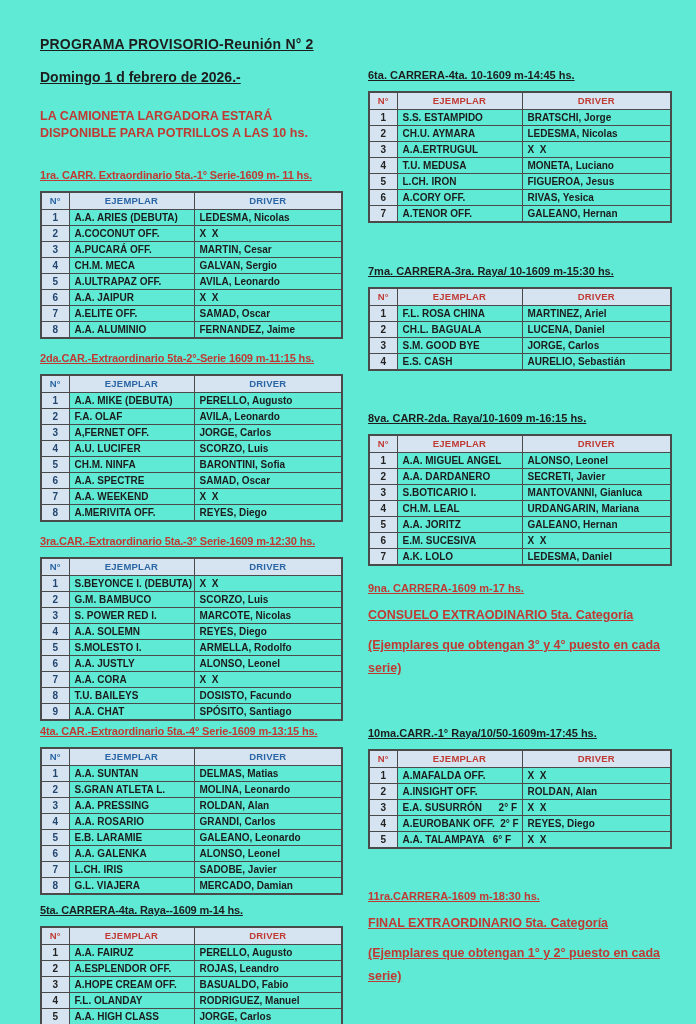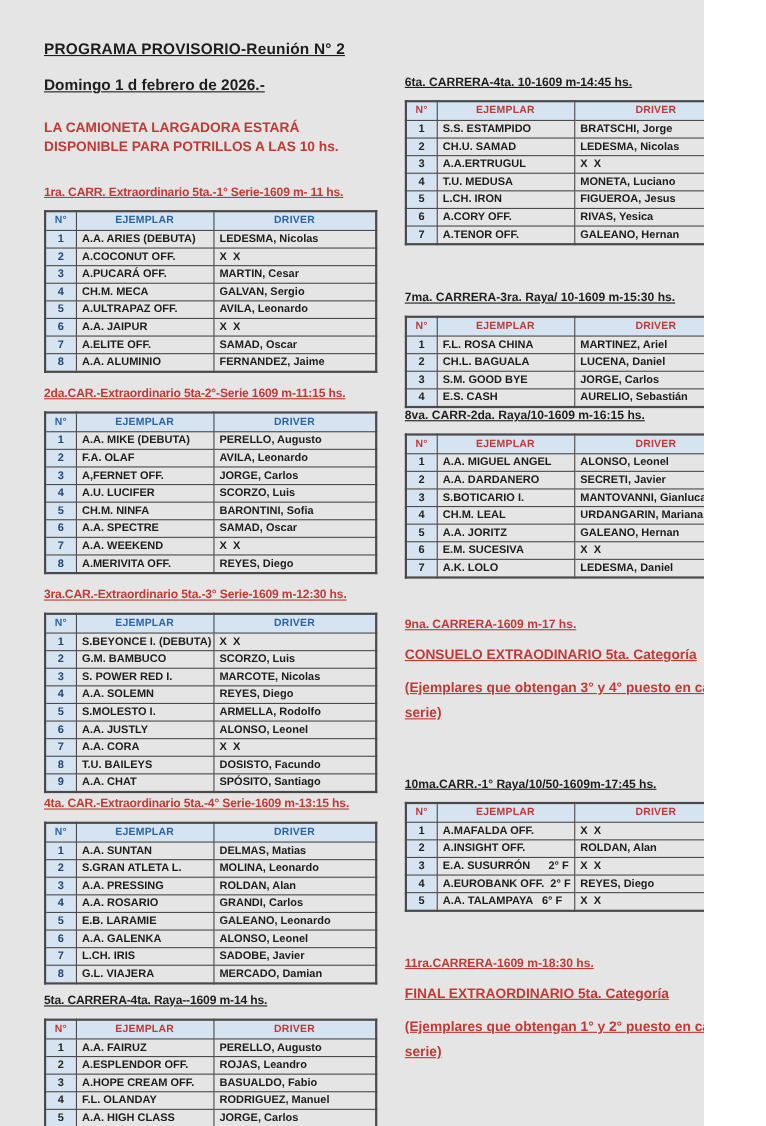--- a/index.html
+++ b/index.html
@@ -2,21 +2,21 @@
 <html style="--red: #c03a34; --blue: #2a66a5; --cellbg: #d6e4f2; --border: #4a4a4a;"><head>
 <meta charset="utf-8">
 <style>
   html,body { margin:0; padding:0; }
   body {
     width:696px; height:1024px; background:#ffffff;
     font-family:"Liberation Sans", sans-serif;
     font-weight:bold;
     -webkit-font-smoothing:antialiased;
   }
-  .page { position:relative; width:640px; height:1024px; overflow:hidden; background:#e5e5e5; }
+  .page { position:relative; width:696px; height:1024px; overflow:hidden; background:#5eead4; }
   .col { position:absolute; top:0; display:flow-root; }
   .col-left  { left:40px;  width:303px; }
   .col-right { left:368px; width:304px; }
 
   .doc-title {
     margin:36px 0 0 0; font-size:14px; line-height:17px; color:#1d1d1d;
     text-decoration:underline; letter-spacing:.2px; white-space:nowrap;
   }
   .doc-date {
     margin:16px 0 0 0; font-size:14px; line-height:17px; color:#1d1d1d;
@@ -375,21 +375,21 @@
             </tr>
           </thead>
           <tbody>
             <tr>
               <td class="num">1</td>
               <td class="ejemplar">S.S. ESTAMPIDO</td>
               <td class="driver">BRATSCHI, Jorge</td>
             </tr>
             <tr>
               <td class="num">2</td>
-              <td class="ejemplar">CH.U. SAMAD</td>
+              <td class="ejemplar">CH.U. AYMARA</td>
               <td class="driver">LEDESMA, Nicolas</td>
             </tr>
             <tr>
               <td class="num">3</td>
               <td class="ejemplar">A.A.ERTRUGUL</td>
               <td class="driver">X  X</td>
             </tr>
             <tr>
               <td class="num">4</td>
               <td class="ejemplar">T.U. MEDUSA</td>
@@ -445,21 +445,21 @@
               <td class="driver">JORGE, Carlos</td>
             </tr>
             <tr>
               <td class="num">4</td>
               <td class="ejemplar">E.S. CASH</td>
               <td class="driver">AURELIO, Sebastián</td>
             </tr>
           </tbody>
         </table>
       </section>
-      <section class="race" style="">
+      <section class="race" style="margin-top: 40px;">
         <h3 class="race-title t-dark">8va. CARR-2da. Raya/10-1609 m-16:15 hs.</h3>
         <table class="race-table hdr-red">
           <colgroup>
             <col style="width: 28px;">
             <col style="width: 125px;">
             <col>
           </colgroup>
           <thead>
             <tr>
               <th>N°</th>
@@ -499,21 +499,21 @@
               <td class="driver">X  X</td>
             </tr>
             <tr>
               <td class="num">7</td>
               <td class="ejemplar">A.K. LOLO</td>
               <td class="driver">LEDESMA, Daniel</td>
             </tr>
           </tbody>
         </table>
       </section>
-      <section class="race" style="margin-top: 35px;">
+      <section class="race" style="margin-top: 15px;">
         <h3 class="race-title t-red">9na. CARRERA-1609 m-17 hs.</h3>
         <h4 class="race-subtitle">CONSUELO EXTRAODINARIO 5ta. Categoría</h4>
         <p class="race-note">(Ejemplares que obtengan 3° y 4° puesto en cada serie)</p>
       </section>
       <section class="race" style="margin-top: 46px;">
         <h3 class="race-title t-dark">10ma.CARR.-1° Raya/10/50-1609m-17:45 hs.</h3>
         <table class="race-table hdr-red">
           <colgroup>
             <col style="width: 28px;">
             <col style="width: 125px;">

